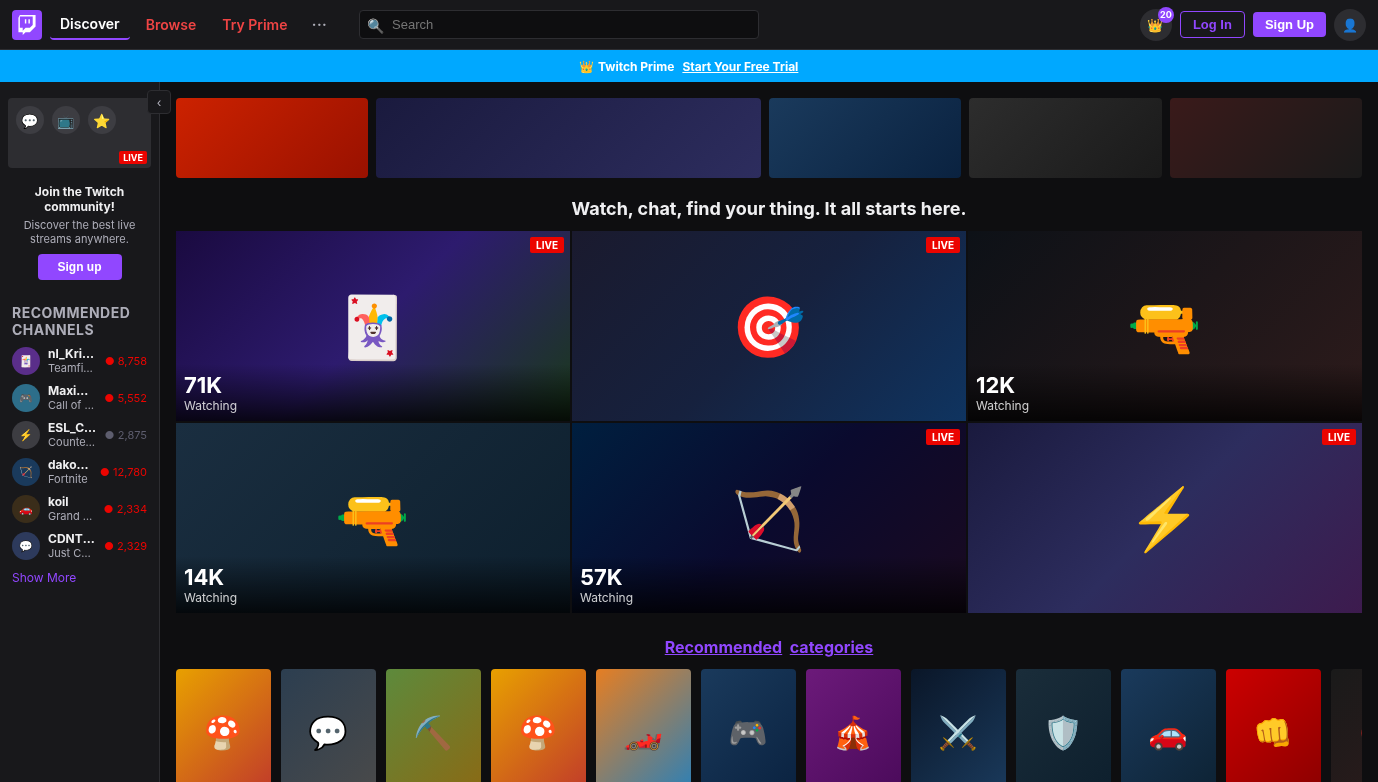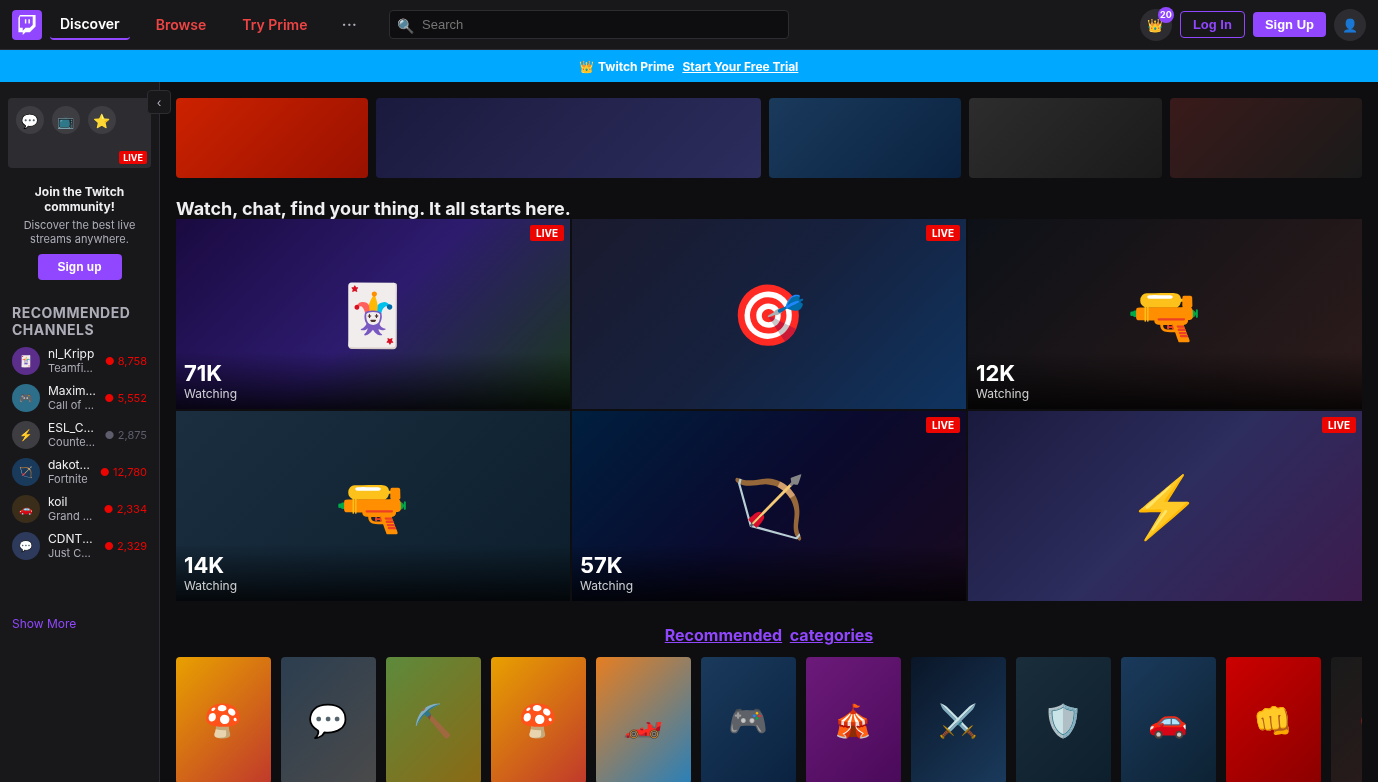--- a/index.html
+++ b/index.html
@@ -19,21 +19,21 @@
       border-bottom: 1px solid #2d2d31;
     }
     .nav-logo {
       width: 30px; height: 30px;
       background: #9147ff;
       border-radius: 4px;
       display: flex; align-items: center; justify-content: center;
       flex-shrink: 0;
     }
     .nav-logo svg { width: 20px; height: 20px; fill: white; }
-    .nav-items { display: flex; gap: 16px; align-items: center; }
+    .nav-items { display: flex; gap: 6px; align-items: center; }
     .nav-item {
       padding: 6px 10px;
       border-radius: 4px;
       cursor: pointer;
       font-size: 14px;
       font-weight: 600;
       color: #ef4444;
       white-space: nowrap;
     }
     .nav-item.active {
@@ -204,29 +204,28 @@
       padding: 4px 12px;
       gap: 8px;
       cursor: pointer;
     }
     .channel-avatar {
       width: 28px; height: 28px; border-radius: 50%; background: #3d3d42;
       display: flex; align-items: center; justify-content: center;
       font-size: 11px; color: #adadb8; flex-shrink: 0; overflow: hidden;
     }
     .channel-info { flex: 1; min-width: 0; }
-    .channel-name { font-size: 12px; font-weight: 400; color: #efeff1; white-space: nowrap; overflow: hidden; text-overflow: ellipsis; }
+    .channel-name { font-size: 12px; font-weight: 700; color: #efeff1; white-space: nowrap; overflow: hidden; text-overflow: ellipsis; }
     .channel-game { font-size: 11px; color: #adadb8; white-space: nowrap; overflow: hidden; text-overflow: ellipsis; }
     .channel-viewers { font-size: 11px; color: #eb0400; flex-shrink: 0; }
     .show-more {
       padding: 6px 12px;
       font-size: 12px;
       color: #9147ff;
       cursor: pointer;
-      margin-top: 46px;
     }
 
     
     .main-content {
       flex: 1;
       padding: 16px;
       overflow-y: auto;
       max-height: calc(100vh - 82px);
     }
 
@@ -244,24 +243,24 @@
       border-radius: 4px;
       overflow: hidden;
       position: relative;
     }
     .hero-thumb-main {
       flex: 2;
       height: 80px;
     }
 
     .hero-headline {
-      text-align: left;
+      text-align: center;
       font-size: 18px;
       font-weight: bold;
-      margin-bottom: 0;
+      margin-bottom: 12px;
       color: #efeff1;
     }
 
     
     .stream-grid {
       display: grid;
       grid-template-columns: 1fr 1fr 1fr;
       gap: 2px;
       margin-bottom: 24px;
     }

